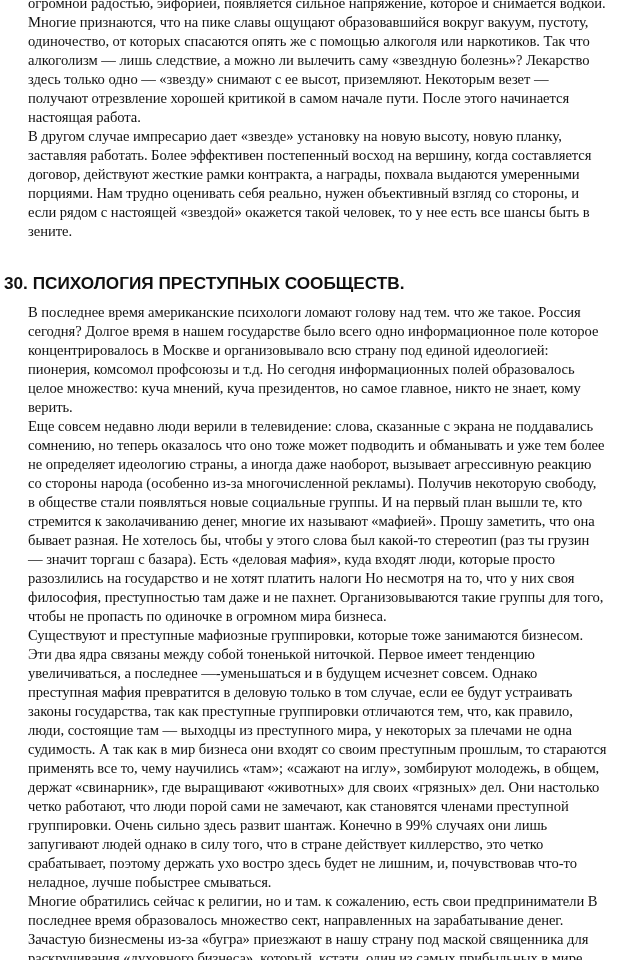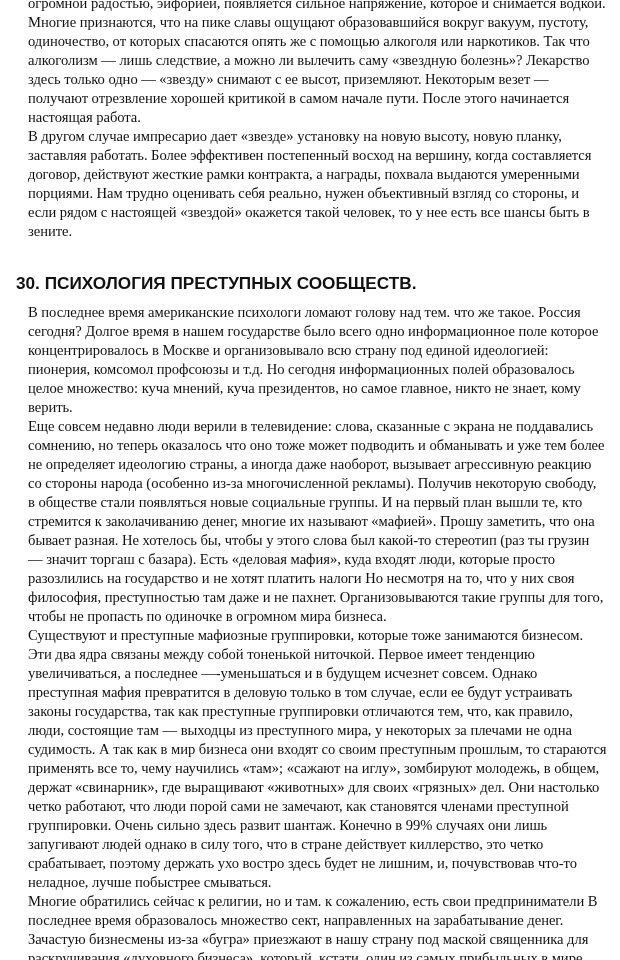--- a/index.html
+++ b/index.html
@@ -32,21 +32,21 @@
     display: block;
     white-space: nowrap;
     height: 19px;
   }
   .heading {
     font-family: "Liberation Sans", "DejaVu Sans", sans-serif;
     font-weight: bold;
     font-size: 17.2px;
     line-height: 22px;
     margin: 31px 0 9px 0;
-    padding-left: 16px;
+    padding-left: 4px;
     white-space: nowrap;
     color: #111111;
   }
 </style>
 </head>
 <body>
 
 <div class="page">
 
   <div class="block">

